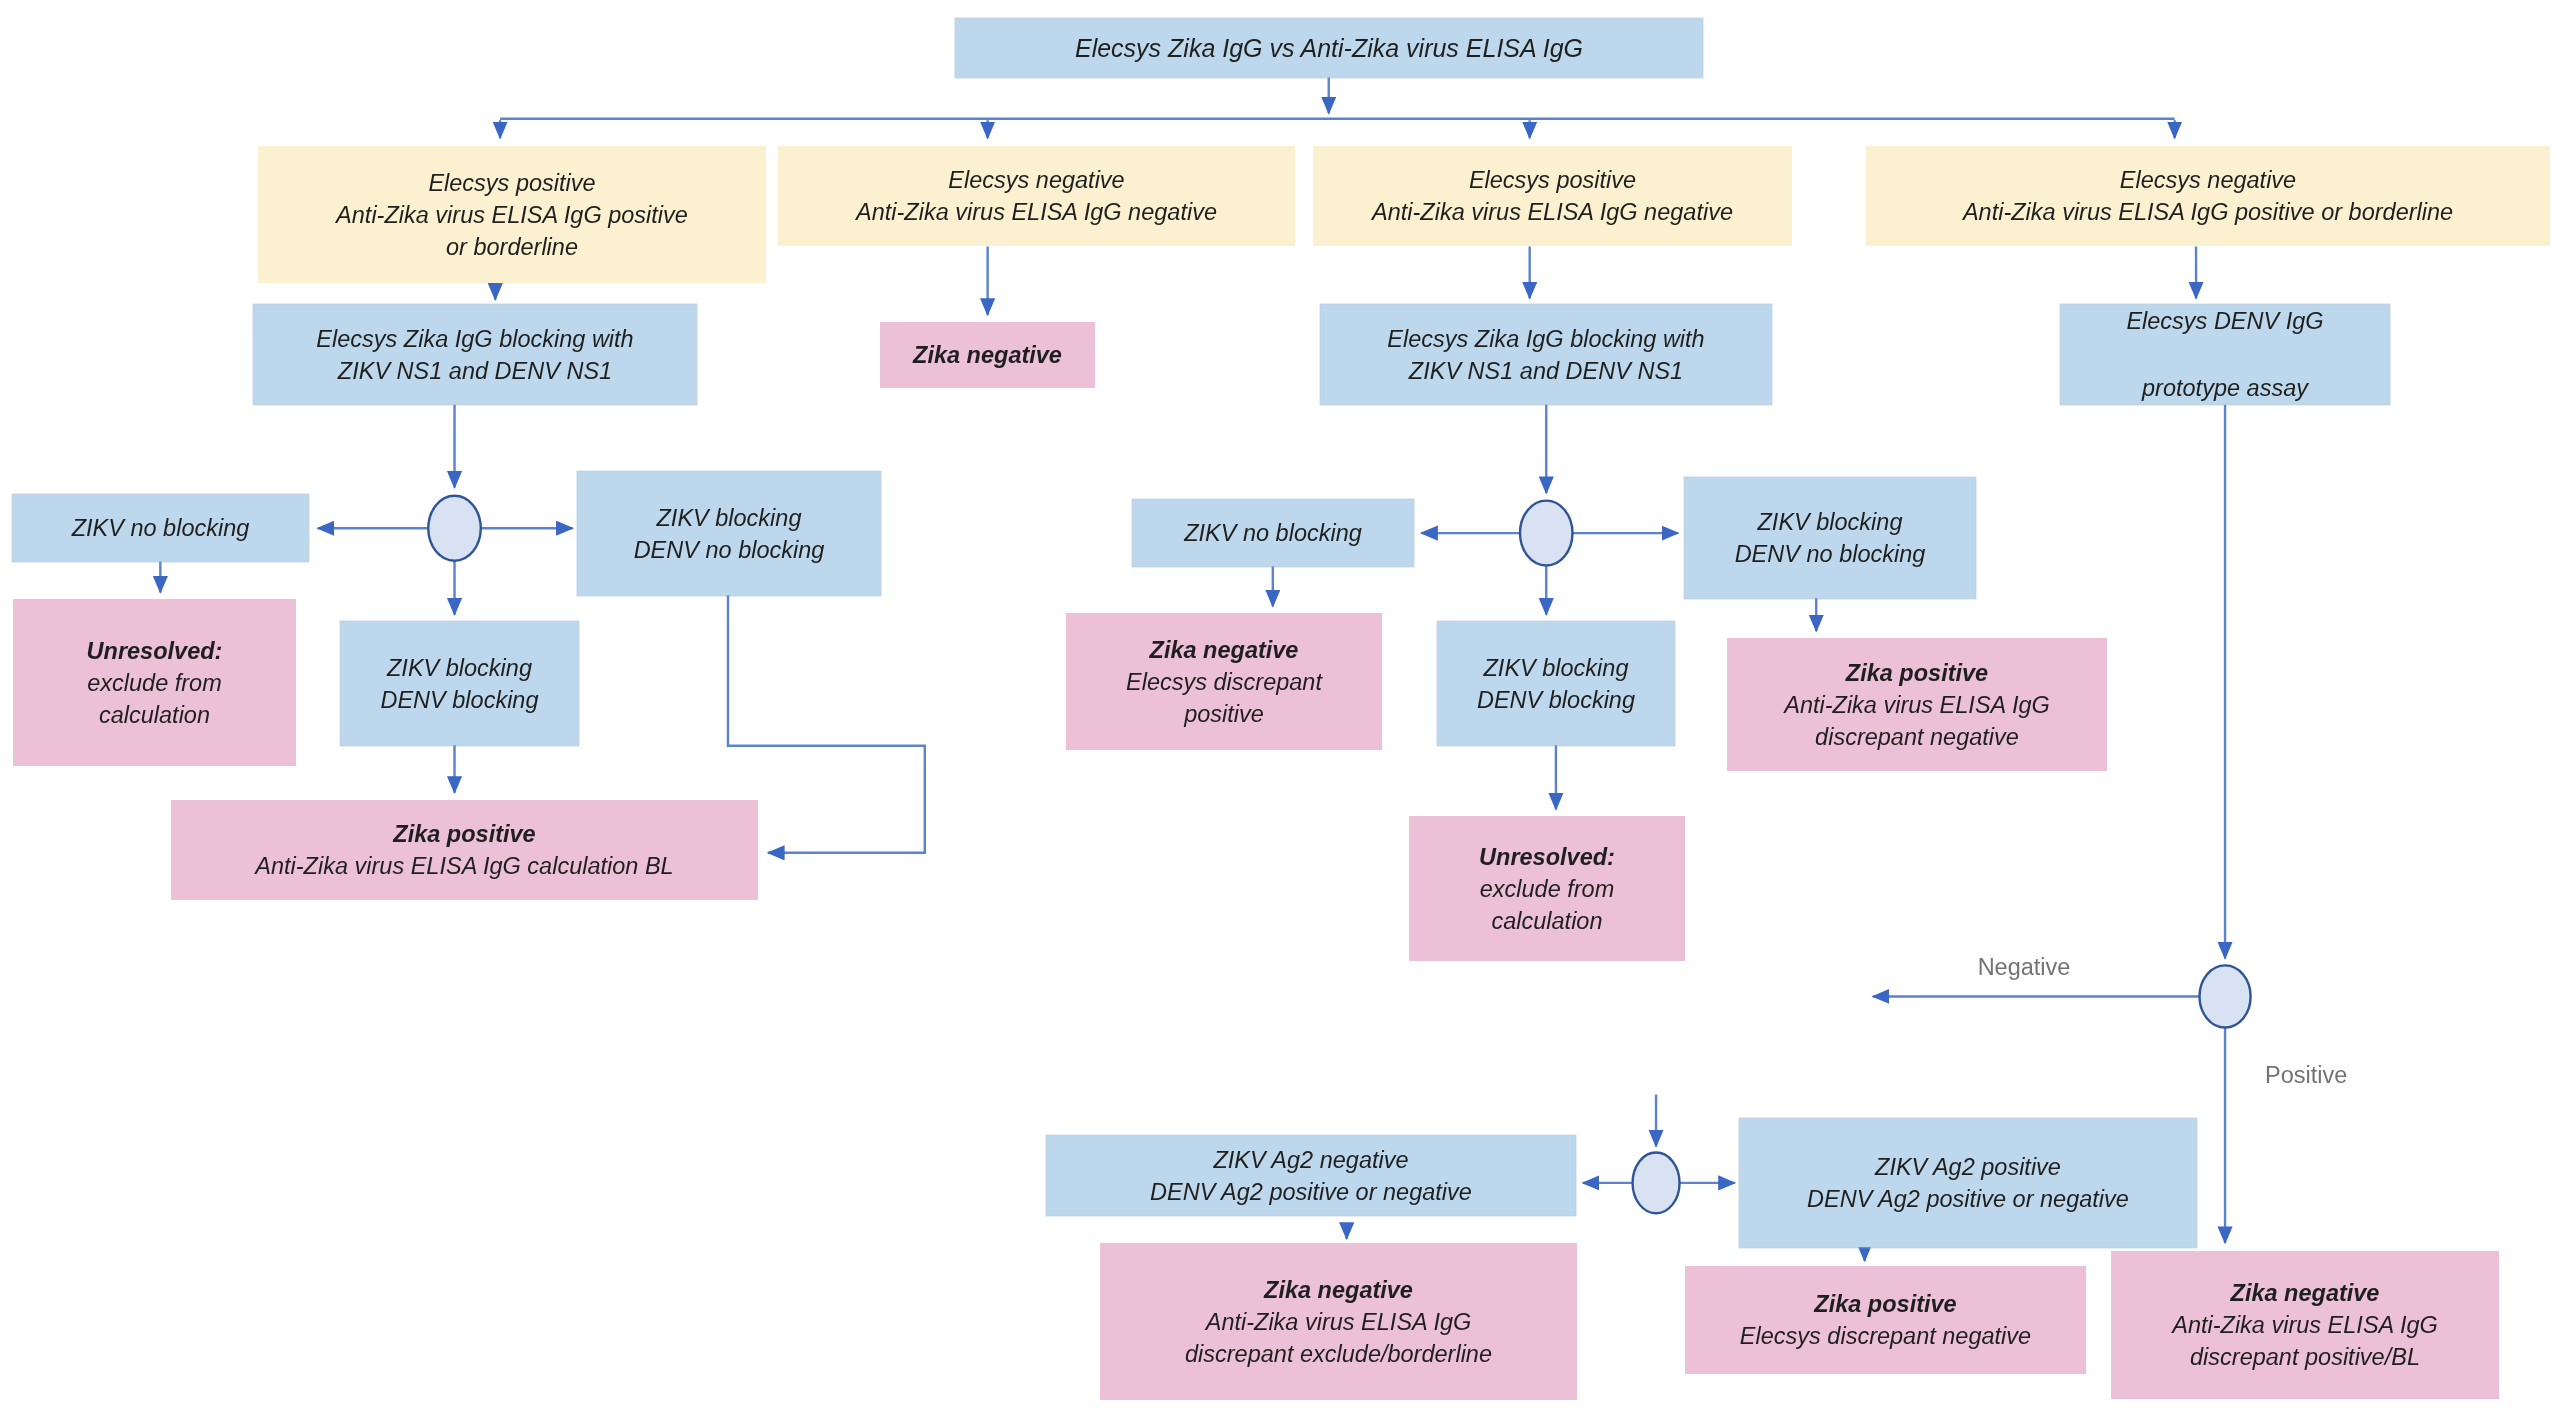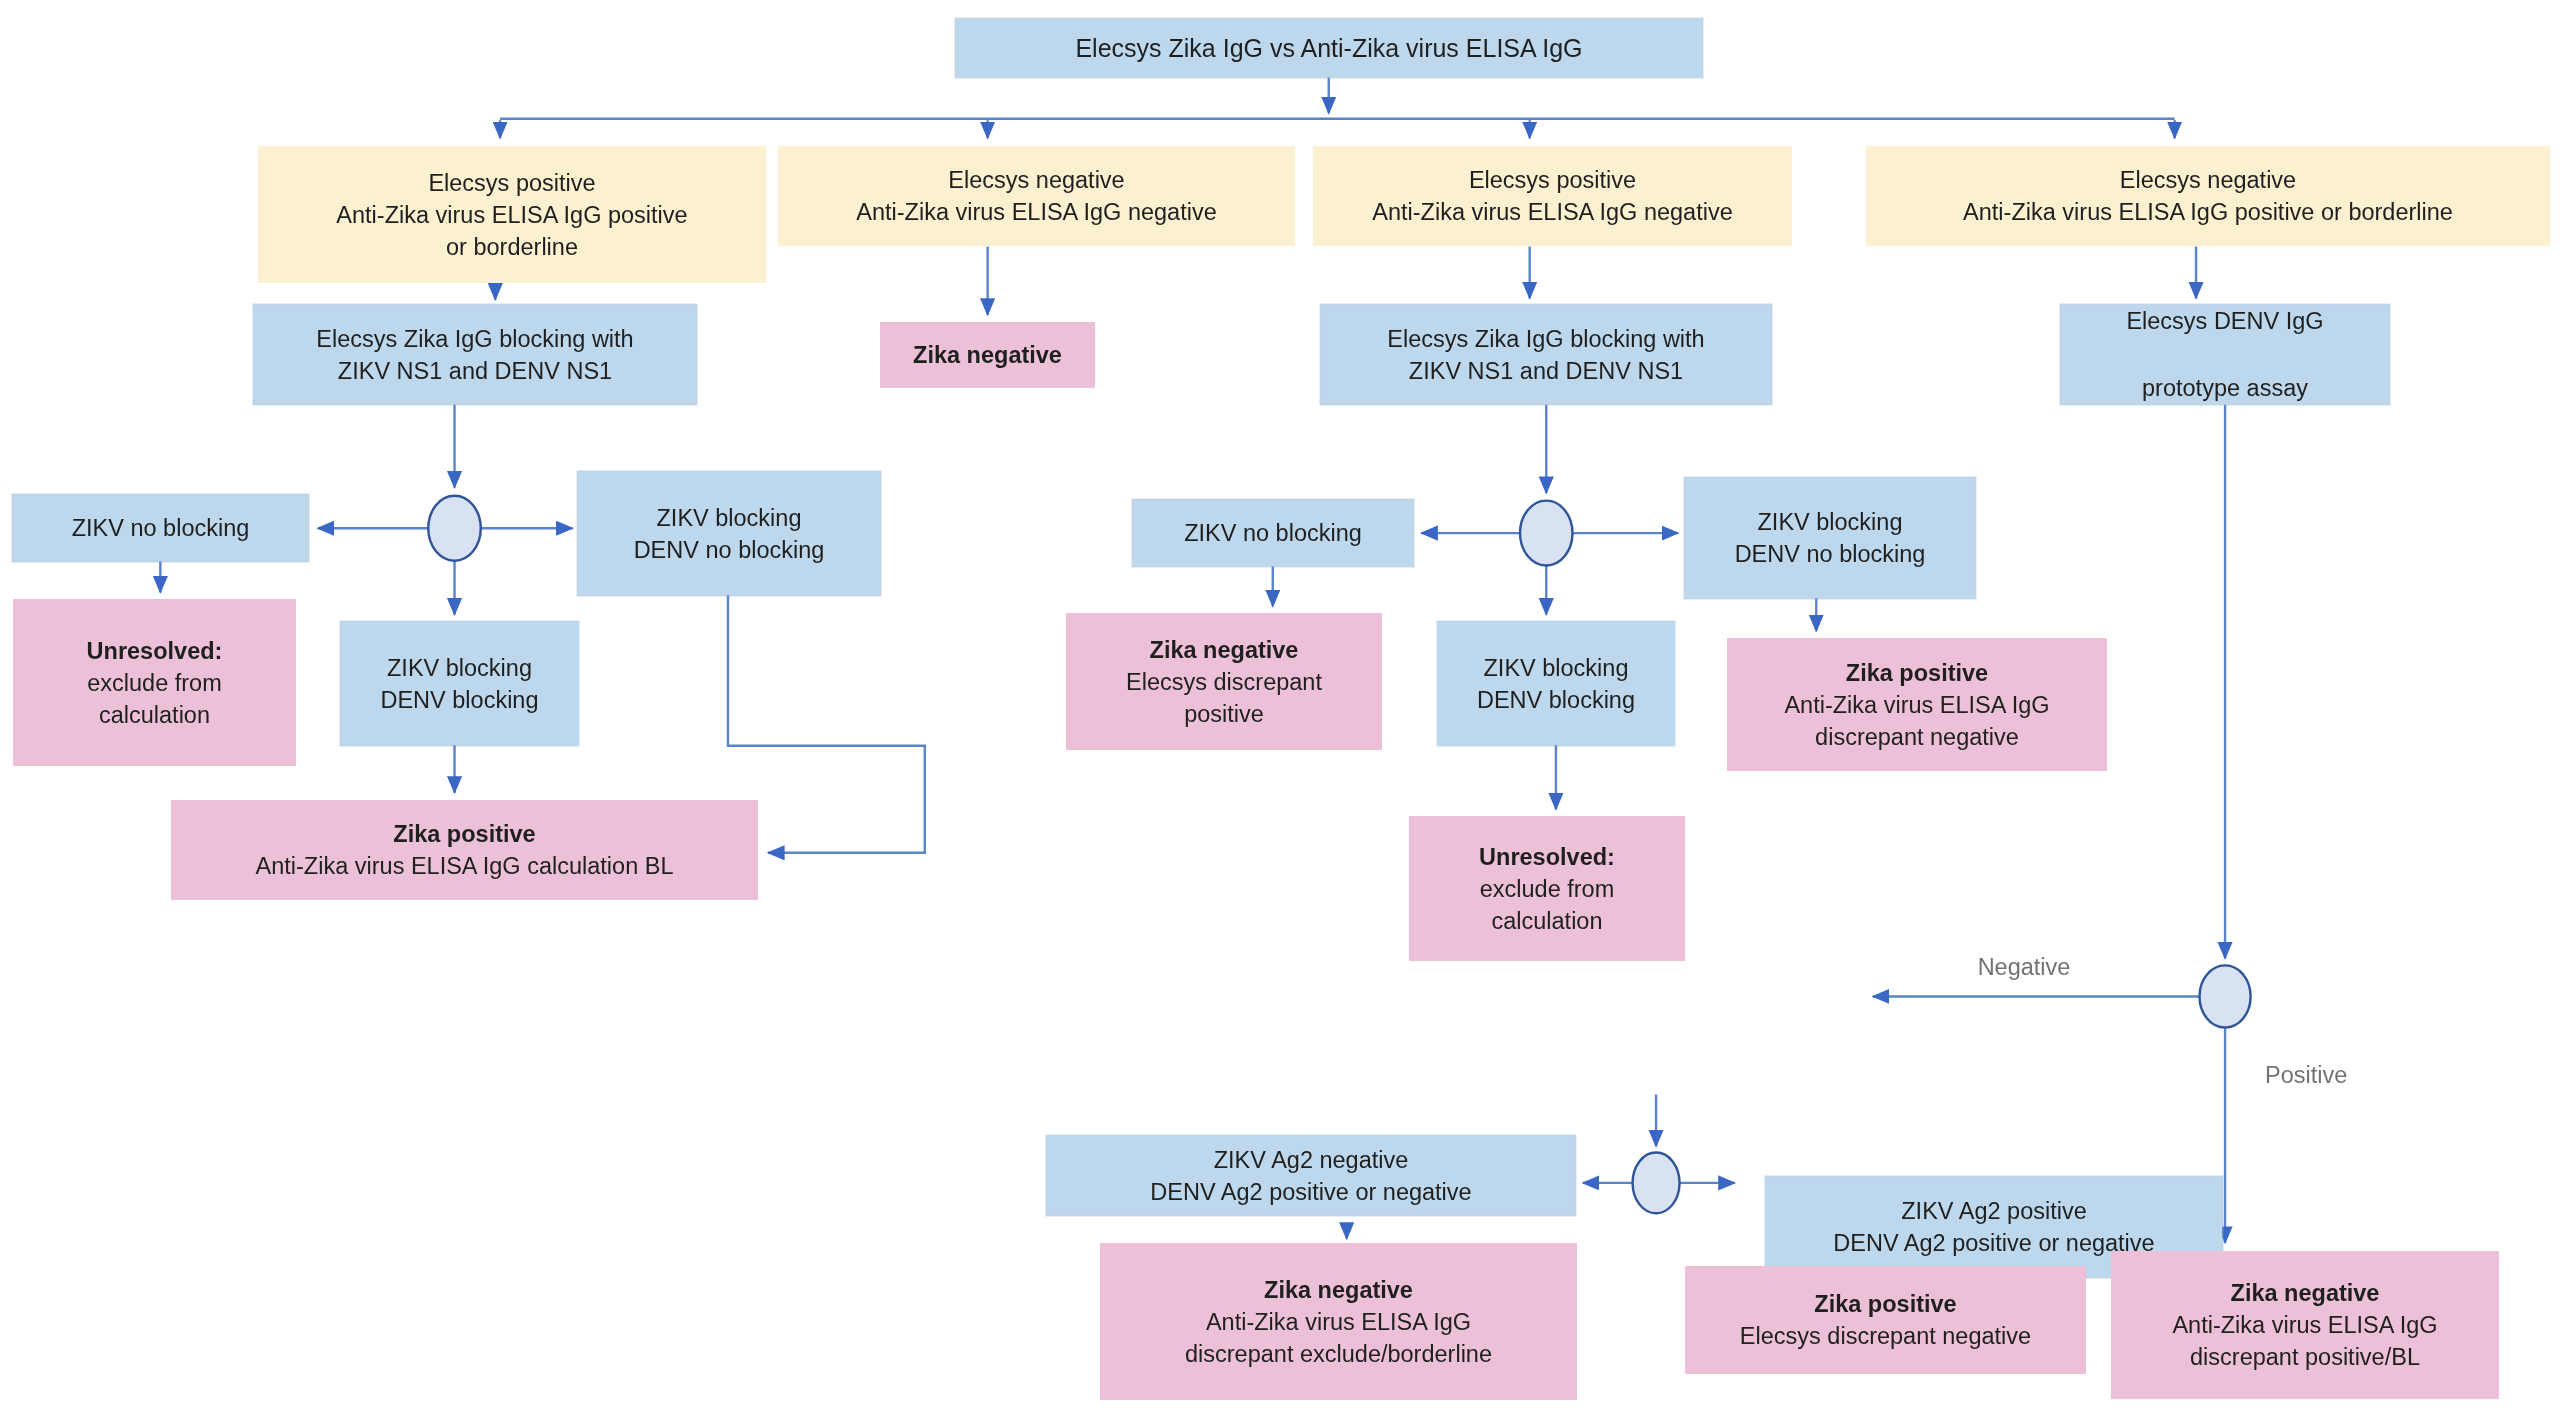--- a/index.html
+++ b/index.html
@@ -1,19 +1,19 @@
 <!DOCTYPE html>
 <html style="font-size:11px"><head>
 <meta charset="utf-8">
 <style>
   html,body{margin:0;padding:0;background:#ffffff;}
   #stage{position:relative;width:2576px;height:1408px;background:#ffffff;
          font-family:"Liberation Sans", sans-serif;color:#1f1f1f;overflow:hidden;}
   .box{position:absolute;display:flex;flex-direction:column;align-items:center;justify-content:center;
-       text-align:left;font-size:23.5px;line-height:32px;}
+       text-align:left;font-size:23.5px;line-height:32px;font-style:italic;}
   .yellow{background:#FBF0D0;}
   .blue{background:#BDD8EC;box-shadow:0 0 0 1.4px rgba(140,175,210,.55);}
   .pink{background:#ECC0D7;}
   .b{font-weight:bold;}
   .legendbox{position:absolute;background:#ffffff;border:2.8px solid #151515;
        display:flex;flex-direction:column;justify-content:space-evenly;align-items:flex-start;
        font-size:25px;padding:4.1px 16.6px;box-sizing:border-box;}
   .legendrow{display:flex;align-items:center;gap:14px;}
   .swatch{width:59px;height:50px;background:#ECC0D7;display:inline-block;}
   .lbl{position:absolute;font-size:23.5px;color:#737373;}
@@ -164,21 +164,21 @@
   <div class="box blue" style="left:2061px;top:305px;width:328px;height:99px;gap:35px;">
     <div>Elecsys DENV IgG</div>
     <div>prototype assay</div>
   </div>
   <div class="lbl" style="left:1934px;top:954px;width:180px;text-align:center;">Negative</div>
   <div class="lbl" style="left:2265px;top:1062px;width:152px;">Positive</div>
   <div class="box blue" style="left:1047px;top:1136px;width:528px;height:79px;">
     <div>ZIKV Ag2 negative</div>
     <div>DENV Ag2 positive or negative</div>
   </div>
-  <div class="box blue" style="left:1740px;top:1177px;width:456px;height:100px;margin-left:26px;">
+  <div class="box blue" style="left:1740px;top:1119px;width:456px;height:128px;">
     <div>ZIKV Ag2 positive</div>
     <div>DENV Ag2 positive or negative</div>
   </div>
   <div class="box pink" style="left:1100px;top:1243px;width:477px;height:157px;">
     <div class="b">Zika negative</div>
     <div>Anti-Zika virus ELISA IgG</div>
     <div>discrepant exclude/borderline</div>
   </div>
   <div class="box pink" style="left:1685px;top:1266px;width:401px;height:108px;">
     <div class="b">Zika positive</div>

